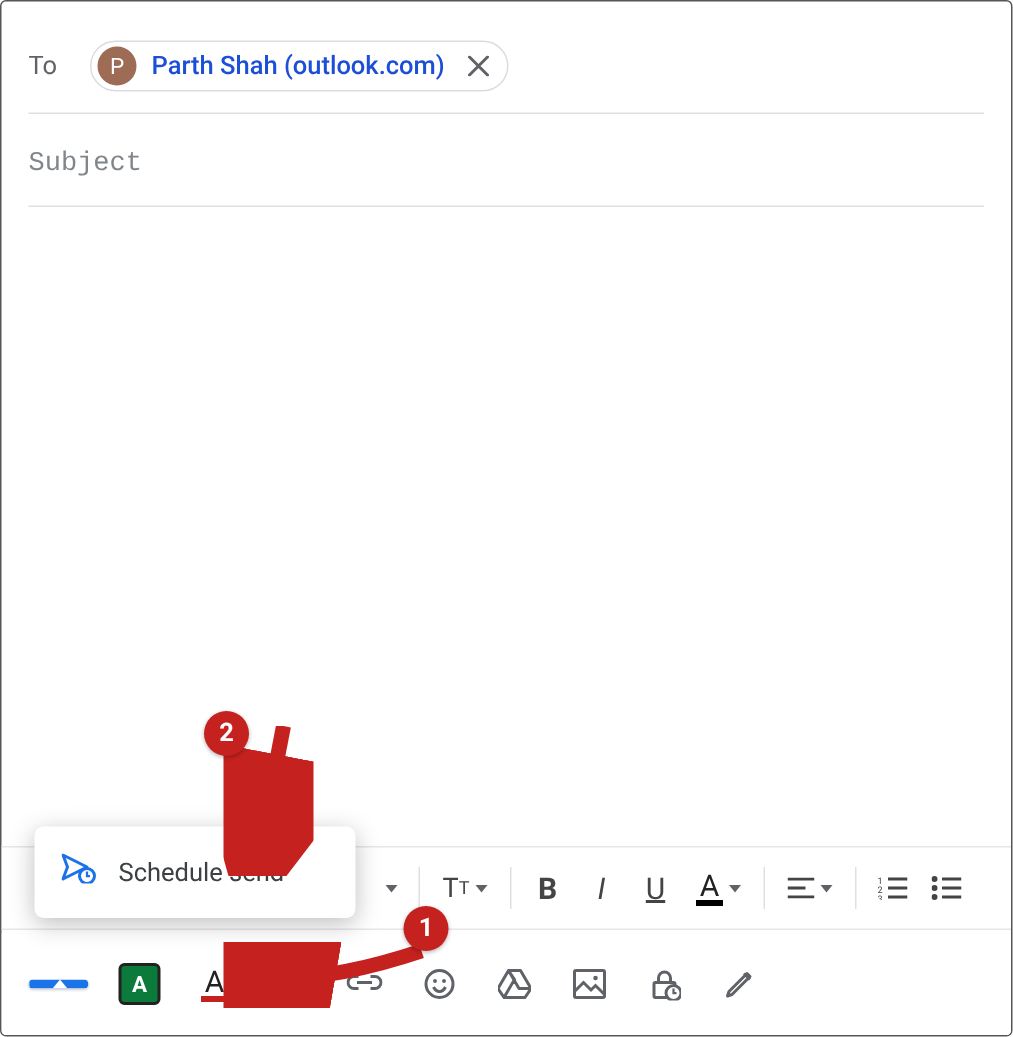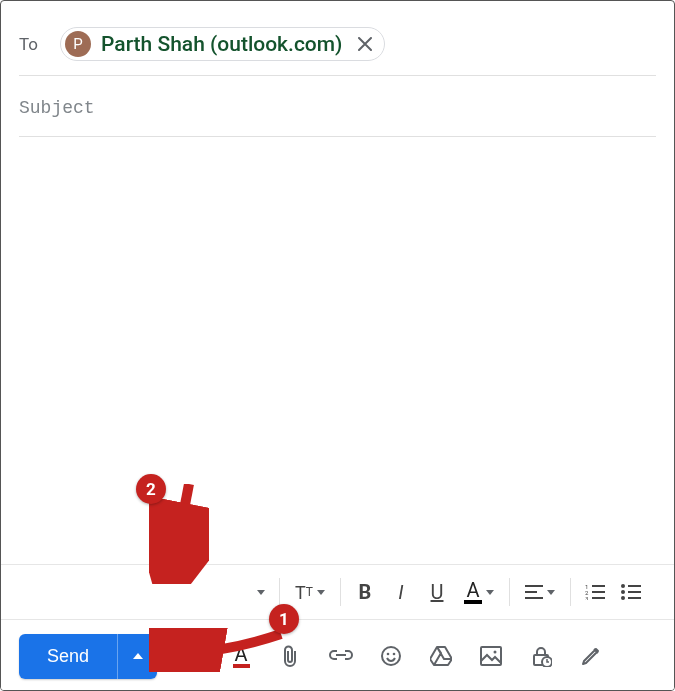--- a/index.html
+++ b/index.html
@@ -46,23 +46,23 @@
     border-radius: 50%;
     background: #9e6c55;
     color: #fff;
     font-size: 15px;
     display: flex;
     align-items: center;
     justify-content: center;
     margin-right: 10px;
   }
   .chip-name {
-    font-size: 21px;
+    font-size: 17px;
     font-weight: 500;
-    color: #14532d;
+    color: #1d4ed8;
   }
   .chip-close {
     margin-left: 12px;
     width: 22px;
     height: 22px;
     display: flex;
     align-items: center;
     justify-content: center;
     color: #5f6368;
     font-size: 18px;
@@ -286,24 +286,35 @@
     <div class="t-btn">
       <svg width="20" height="16" viewBox="0 0 20 16">
           <circle cx="2" cy="2" r="2" fill="#444"></circle>
           <circle cx="2" cy="8" r="2" fill="#444"></circle>
           <circle cx="2" cy="14" r="2" fill="#444"></circle>
           <path d="M7 2h13M7 8h13M7 14h13" stroke="#444" stroke-width="2"></path>
         </svg>
     </div>
   </div>
 
+  <div class="menu-pop">
+    <div class="menu-item">
+      <span>
+        <svg width="24" height="20" viewBox="0 0 24 20">
+          <path d="M1 1 L17 9 L1 17 L4 9 Z" fill="none" stroke="#1a73e8" stroke-width="2" stroke-linejoin="round"></path>
+          <circle cx="17" cy="15" r="5" fill="#fff" stroke="#1a73e8" stroke-width="2"></circle>
+          <path d="M17 12v3h2" stroke="#1a73e8" stroke-width="1.5" fill="none"></path>
+        </svg>
+      </span>
+      <span>Schedule send</span>
+    </div>
+  </div>
 
   <div class="bottombar">
     <div class="send-split">
-      <button class="send-btn">Send</button>
       <div class="send-caret">
           <div class="up"></div>
         </div>
     </div>
 
     <div class="ic-btn">
       <div class="format-icon-box">
           <span>A</span>
         </div>
     </div>

